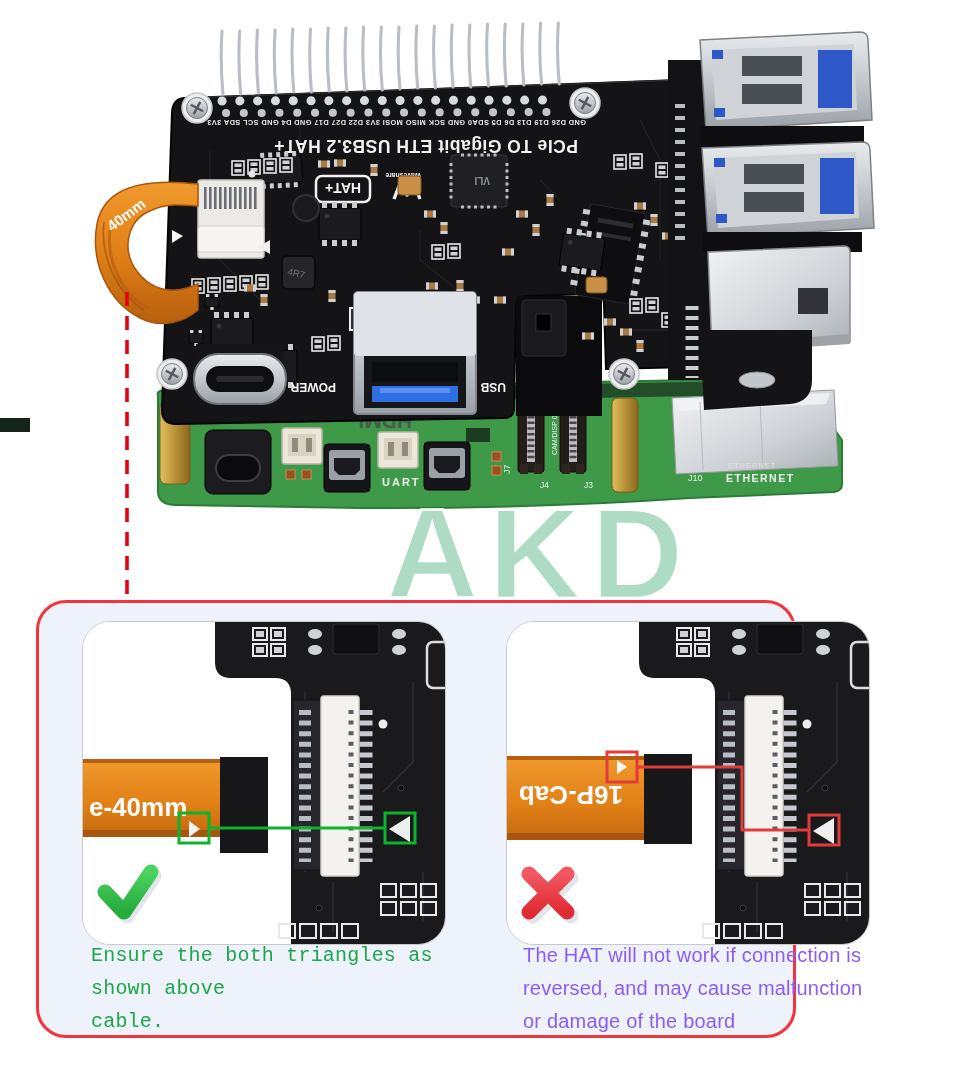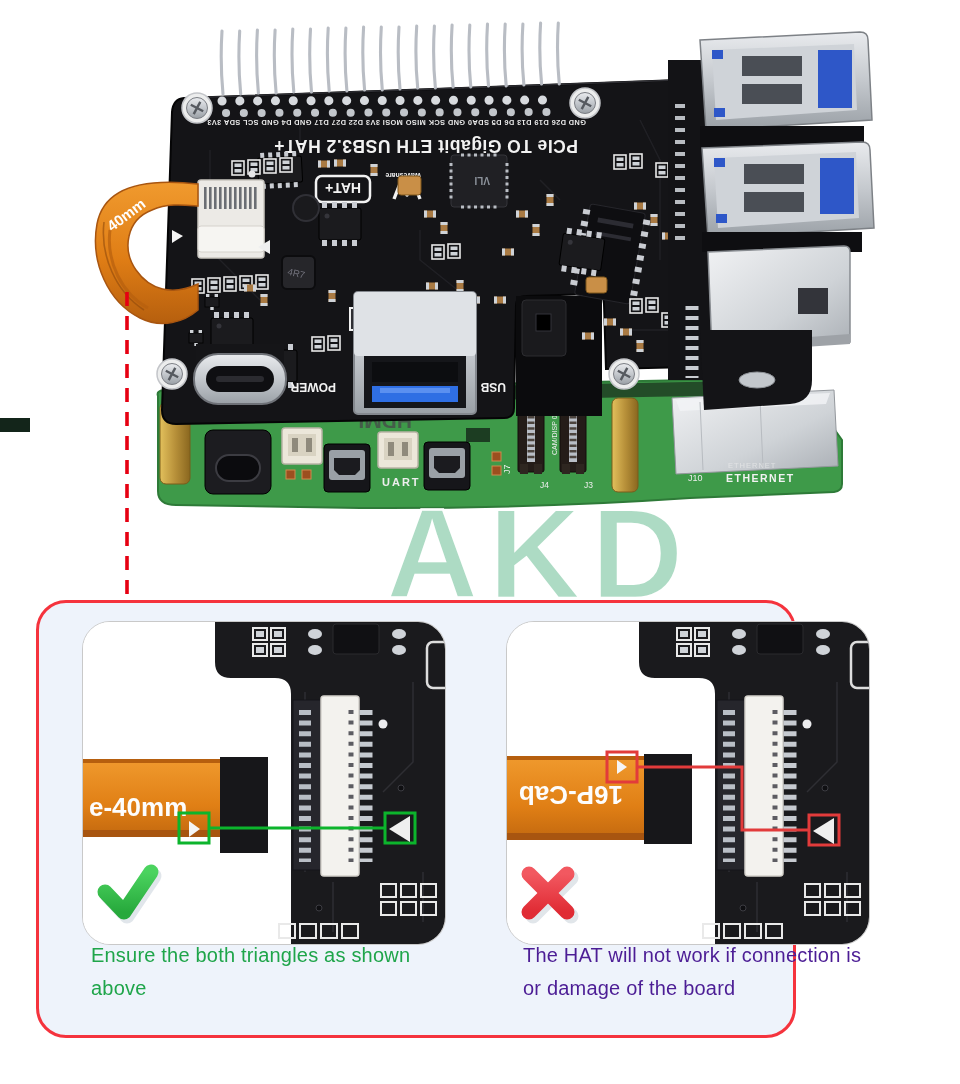--- a/index.html
+++ b/index.html
@@ -6,22 +6,22 @@
   .stage{position:relative;width:960px;height:1084px;background:#ffffff;overflow:hidden;
          font-family:"Liberation Sans",sans-serif;}
   .photo-svg{position:absolute;left:0;top:0;}
   .callout-box{position:absolute;left:36px;top:600px;width:760px;height:438px;
       box-sizing:border-box;border:3px solid #f5333d;border-radius:30px;background:#eef3fb;}
   .panel{position:absolute;top:18px;width:362px;height:322px;background:#ffffff;
       border:1px solid #c9c9c9;border-radius:28px;overflow:hidden;}
   .panel.left{left:43px;}
   .panel.right{left:467px;}
   .caption{position:absolute;top:336px;font-size:20px;line-height:33px;letter-spacing:.2px;}
-  .caption.green{left:52px;width:380px;color:#1fa54a;}
-  .caption.red{left:484px;width:380px;color:#4c1d95;}
+  .caption.green{left:52px;width:380px;color:#1fa54a;font-family:Liberation Mono, monospace;}
+  .caption.red{left:484px;width:380px;color:#8b5cf6;}
   svg text{font-family:"Liberation Sans",sans-serif;}
 </style>
 </head>
 <body>
 
 <div class="stage">
 
   <svg class="photo-svg" width="960" height="600" viewBox="0 0 960 600">
     <defs>
       <linearGradient id="metal" x1="0" y1="0" x2="0" y2="1">
@@ -559,20 +559,22 @@
         </g>
         <g stroke="url(#xr)" stroke-width="15" stroke-linecap="round">
           <line x1="22" y1="252" x2="60" y2="290"></line>
             <line x1="60" y1="252" x2="22" y2="290"></line>
         </g>
       </svg>
     </div>
 
     <div class="caption green">
       <div>Ensure the both triangles as shown above</div>
+      <div>cable.</div>
     </div>
     <div class="caption red">
       <div>The HAT will not work if connection is</div>
+      <div>reversed, and may cause malfunction</div>
       <div>or damage of the board</div>
     </div>
   </div>
 
 </div>
 
 </body></html>

